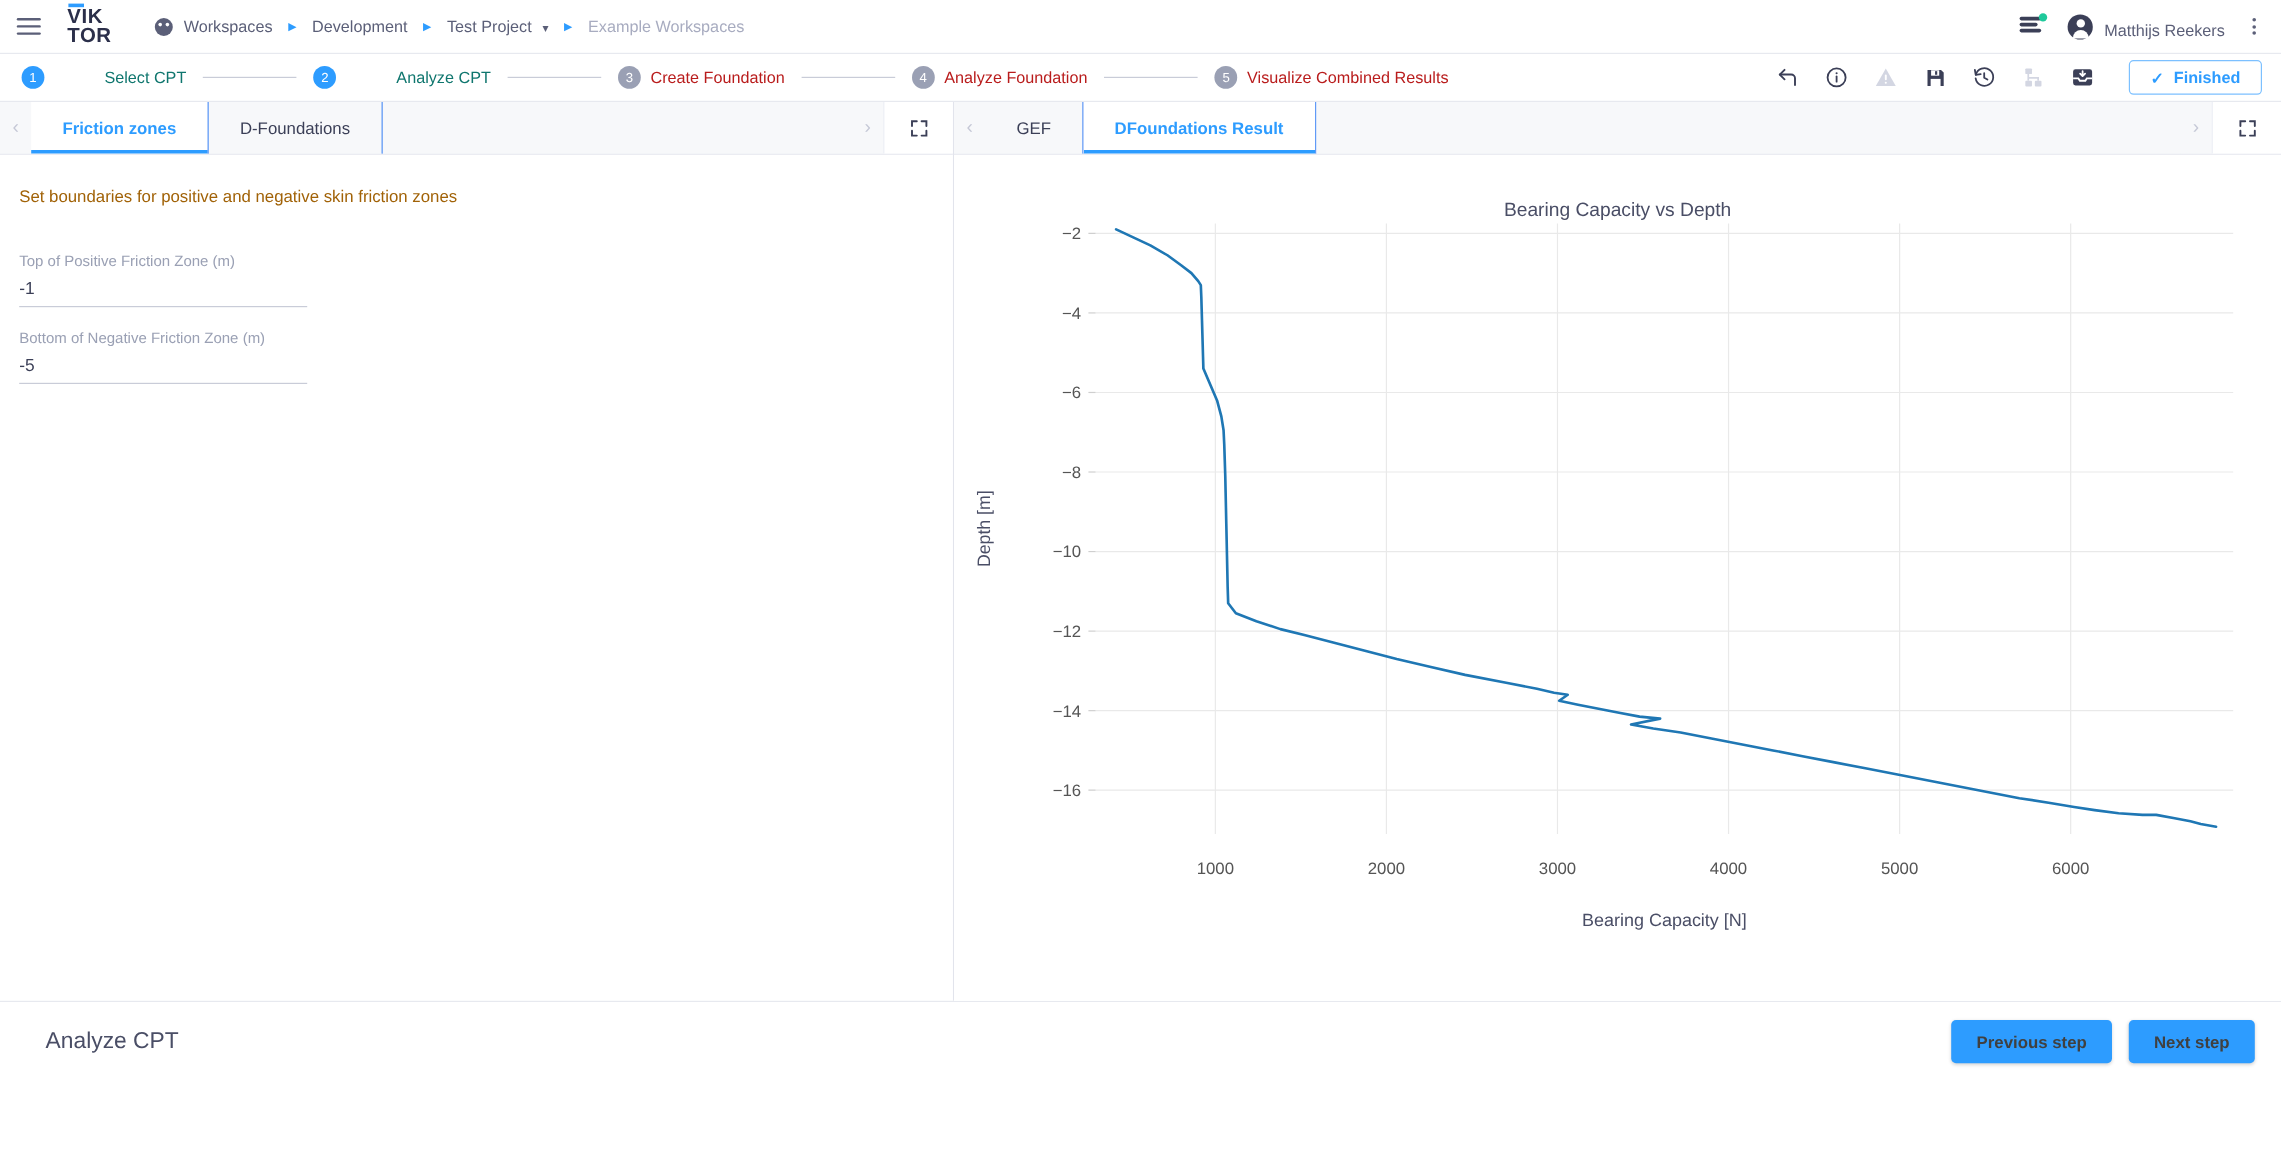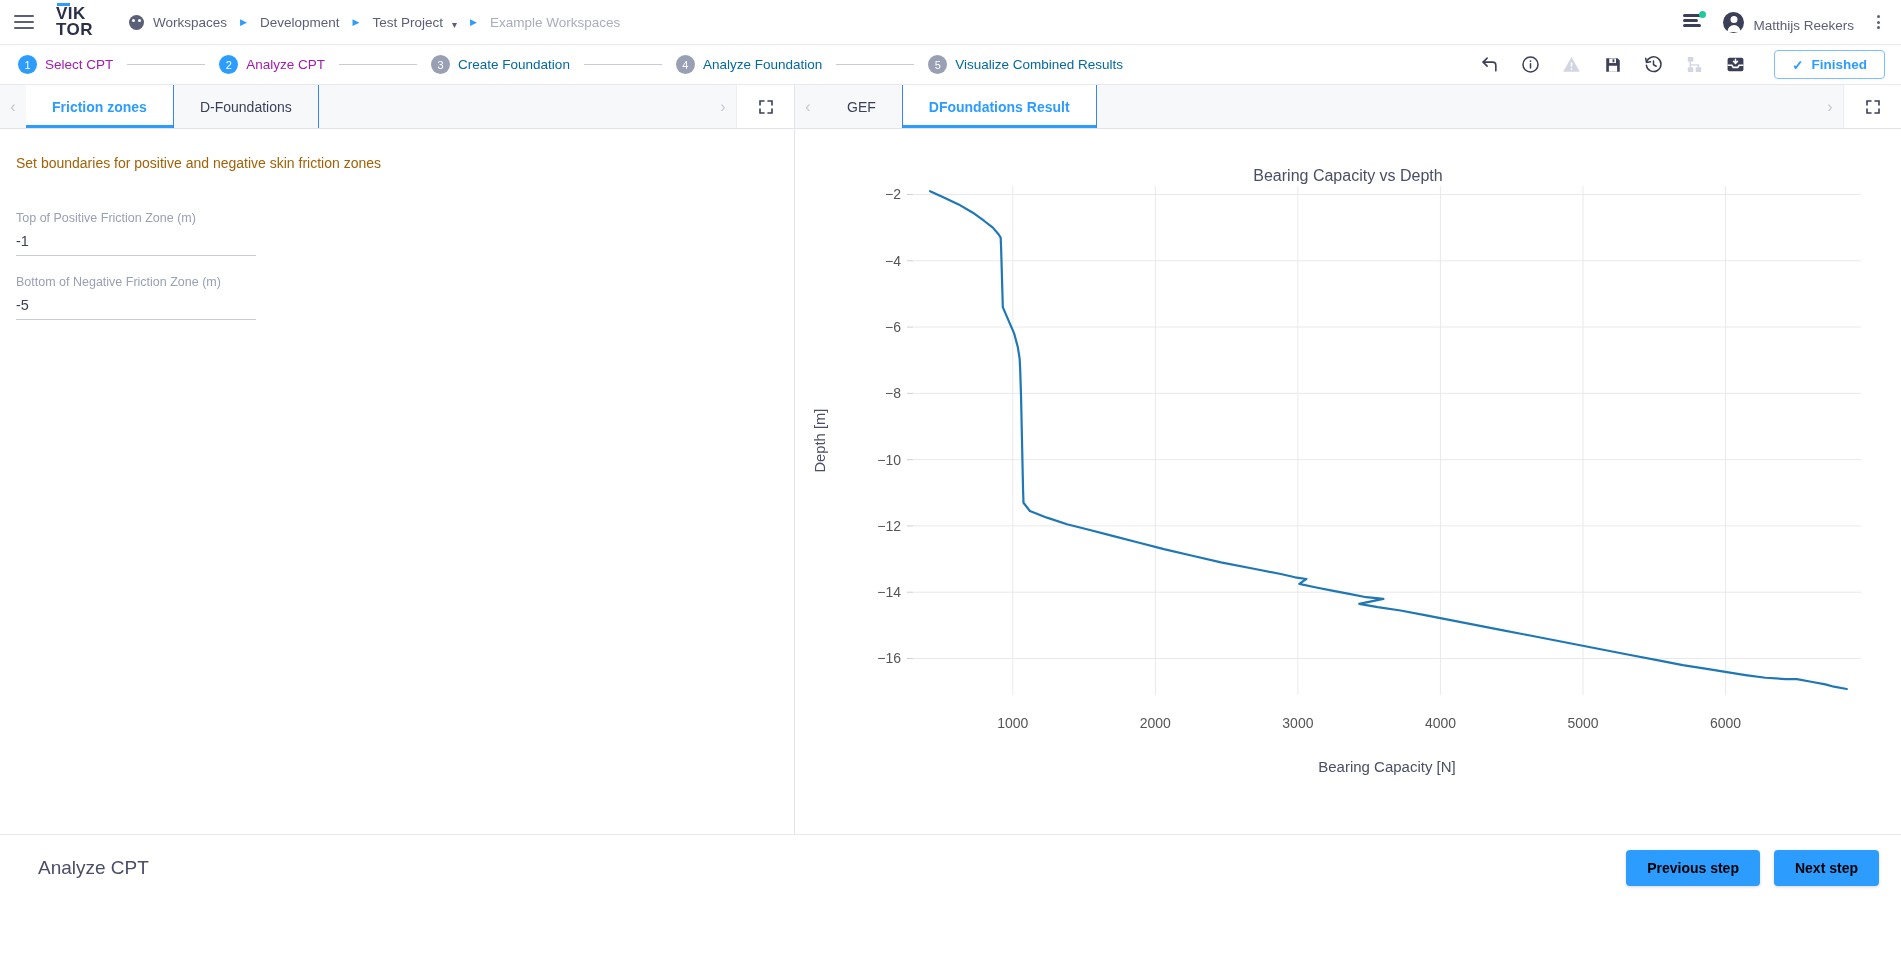--- a/index.html
+++ b/index.html
@@ -63,22 +63,22 @@
   .stepbar {
     height: 40px; min-height: 40px; display: flex; align-items: center;
     border-bottom: 1px solid #e7e9ef; padding: 0 16px 0 18px; background: #fff;
   }
   .steps { display: flex; align-items: center; }
   .step { display: flex; align-items: center; cursor: pointer; }
   .step-num { width: 19px; height: 19px; border-radius: 50%; color: #fff;
     font-size: 11px; display: flex; align-items: center; justify-content: center;
     background: #9aa0b4; margin-right: 8px; font-weight: 400; }
   .step.active .step-num { background: #2d9cff; }
-  .step-label { font-size: 13.5px; color: #0369a1; white-space: nowrap; }
-  .step.active .step-label { color: #a21caf; }
+  .step-label { font-size: 13.5px; color: #b91c1c; white-space: nowrap; }
+  .step.active .step-label { color: #0f766e; margin-left: 42px; }
   .step-line { width: 78px; height: 1px; background: #c9ccd8; margin: 0 14px; }
 
   .tools { margin-left: auto; display: flex; align-items: center; gap: 20px; }
   .tool { width: 21px; height: 21px; display: flex; align-items: center;
     justify-content: center; cursor: pointer; color: #3b3f57; }
   .tool.disabled { color: #d3d6e2; cursor: default; }
   .tool svg { display: block; }
   .finished {
     margin-left: 8px; height: 29px; padding: 0 17px; border: 1px solid #7cc0ff;
     border-radius: 4px; background: #fff; color: #2d9cff; font-size: 13.5px;
@@ -122,21 +122,21 @@
     font-size: 16px; color: #4a4e66; }
   .plotwrap { position: absolute; inset: 0; }
   .plotwrap svg { width: 100%; height: 100%; display: block; }
 
   
   .footer { height: 67px; min-height: 67px; display: flex; align-items: center;
     padding: 0 22px 0 38px; border-top: 1px solid #e7e9ef; background: #fff; }
   .footer-title { font-size: 19px; color: #4a4e66; }
   .footer-btns { margin-left: auto; display: flex; gap: 14px; }
   .btn-primary { height: 36px; padding: 0 21px; border: none; border-radius: 4px;
-    background: #2d9cff; color: #000000; font-size: 14px; font-weight: 600; cursor: pointer;
+    background: #2d9cff; color: #404040; font-size: 14px; font-weight: 600; cursor: pointer;
     font-family: "Liberation Sans", sans-serif; box-shadow: 0 1px 3px rgba(0,0,0,.17); }
 </style>
 </head>
 <body>
 
 <div class="app">
 
   <div class="header">
     <div class="hamburger">
       <span></span>

